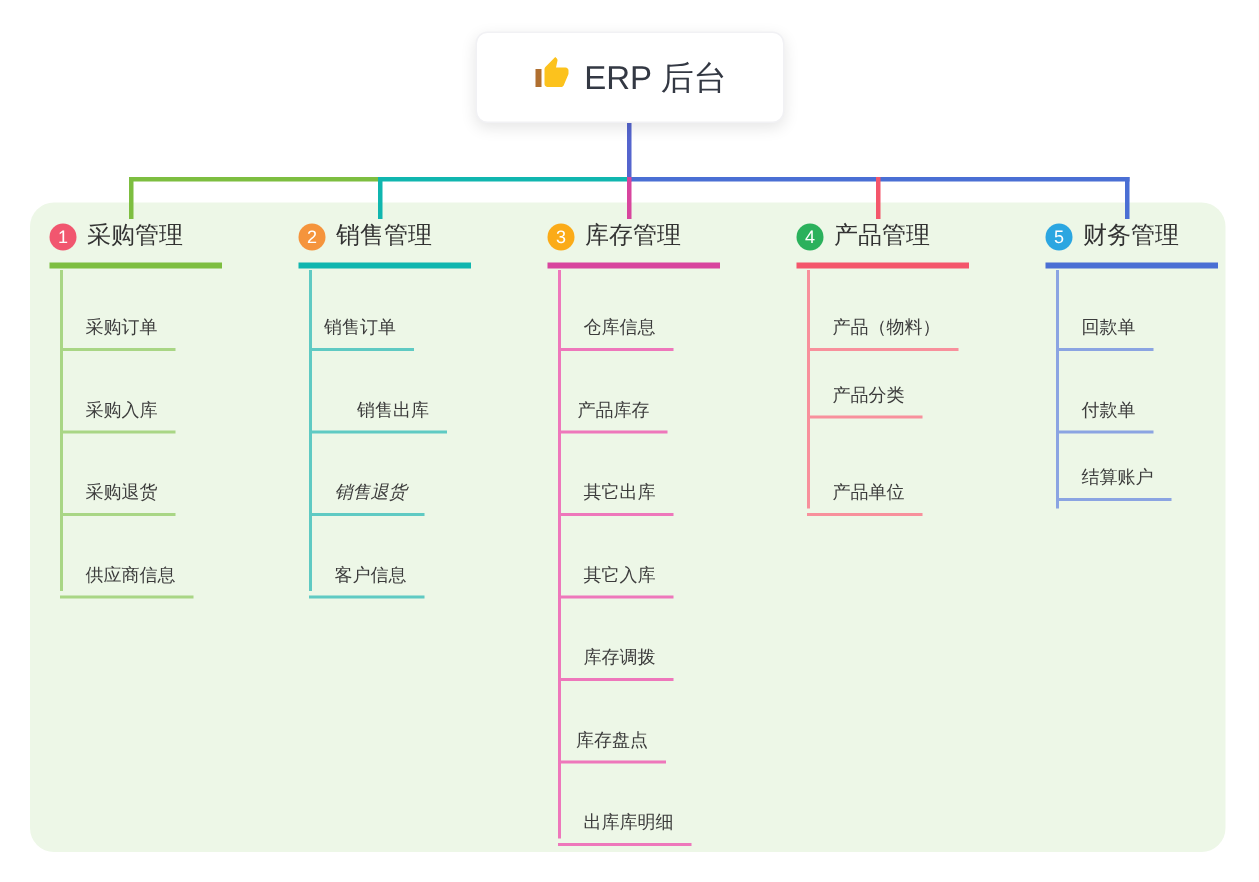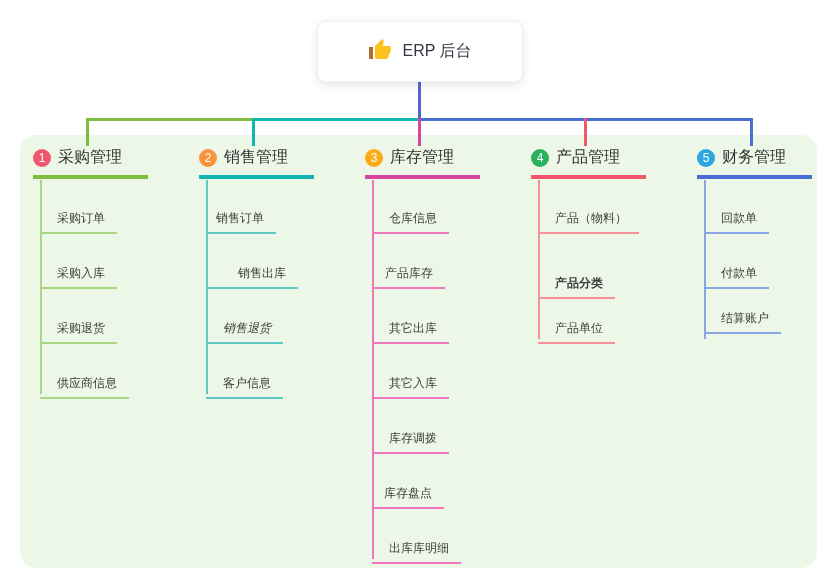--- a/index.html
+++ b/index.html
@@ -34,21 +34,21 @@
     border-radius: 8px;
     box-shadow: 0 3px 10px rgba(0,0,0,0.10);
     display: flex;
     align-items: center;
     justify-content: center;
     gap: 10px;
     box-sizing: border-box;
     z-index: 3;
   }
   .root-label {
-    font-size: 16px;
+    font-size: 22px;
     font-weight: 500;
     color: #333843;
     white-space: nowrap;
   }
   .thumb-icon { display: inline-block; }
   .seg, .vseg {
     position: absolute;
     z-index: 1;
   }
   .branch { position: absolute; top: 0; left: 0; }
@@ -166,21 +166,21 @@
         <div class="child" style="top: 466px; border-bottom-color: rgb(238, 119, 187); padding-left: 12px;">库存盘点</div>
         <div class="child" style="top: 521px; border-bottom-color: rgb(238, 119, 187);">出库库明细</div>
       </div>
       <div class="branch" style="left: 531px;">
     <div class="branch-header" style="border-bottom-color: rgb(244, 86, 107);">
       <span class="badge" style="background: rgb(43, 177, 92);">4</span>
       <span class="branch-label">产品管理</span>
     </div>
     <div class="vline" style="top: 180px; height: 159px; background: rgb(248, 144, 156);"></div>
   <div class="child" style="top: 191px; border-bottom-color: rgb(248, 144, 156);">产品（物料）</div>
-        <div class="child" style="top: 256px; border-bottom-color: rgb(248, 144, 156); font-weight: bold;">产品分类</div>
+        <div class="child" style="top: 236px; border-bottom-color: rgb(248, 144, 156);">产品分类</div>
         <div class="child" style="top: 301px; border-bottom-color: rgb(248, 144, 156);">产品单位</div>
       </div>
       <div class="branch" style="left: 697px;">
     <div class="branch-header" style="border-bottom-color: rgb(74, 111, 212);">
       <span class="badge" style="background: rgb(43, 166, 225);">5</span>
       <span class="branch-label">财务管理</span>
     </div>
     <div class="vline" style="top: 180px; height: 159px; background: rgb(139, 164, 226);"></div>
   <div class="child" style="top: 191px; border-bottom-color: rgb(139, 164, 226);">回款单</div>
         <div class="child" style="top: 246px; border-bottom-color: rgb(139, 164, 226);">付款单</div>

